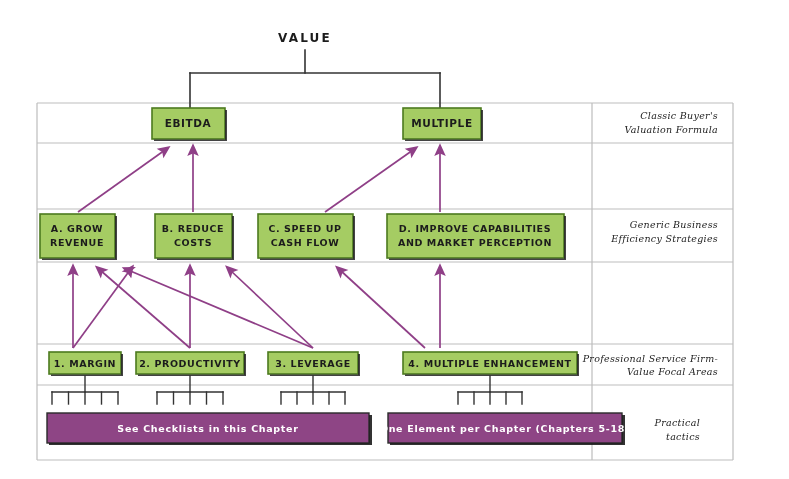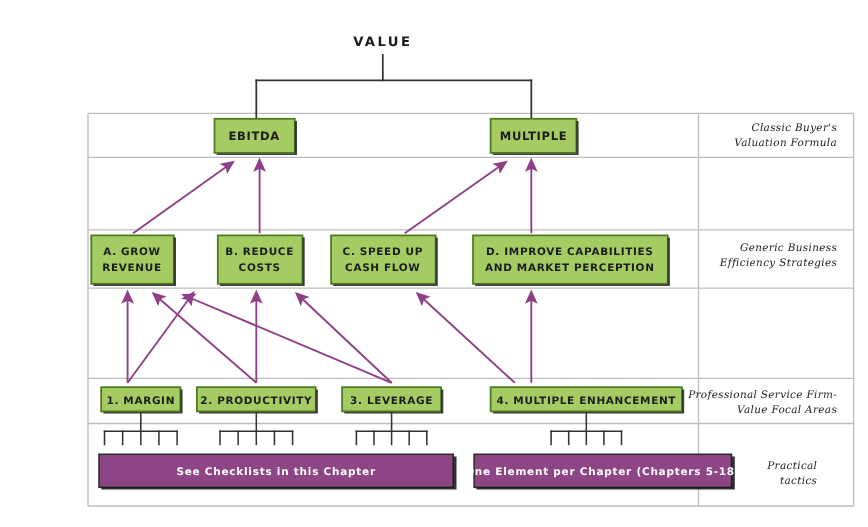--- a/index.html
+++ b/index.html
@@ -1,17 +1,17 @@
 <!DOCTYPE html>
 <html><head>
 <meta charset="utf-8">
 <style>
   html,body{margin:0;padding:0;background:#ffffff;}
   body{width:789px;height:479px;overflow:hidden;font-family:"DejaVu Sans",sans-serif;}
-  #stage{position:relative;width:683px;height:479px;background:#fff;margin-left:43px;}
+  #stage{position:relative;width:683px;height:479px;background:#fff;}
   svg{display:block;}
   .boxtext{font-family:"DejaVu Sans",sans-serif;font-weight:700;font-size:10.5px;fill:#1c1c1c;letter-spacing:.6px;}
   .boxtext-sm{font-size:9.5px;}
   .valuetext{font-family:"DejaVu Sans",sans-serif;font-weight:700;font-size:12px;fill:#1c1c1c;letter-spacing:2.2px;}
   .sidetext{font-family:"DejaVu Serif",serif;font-style:italic;font-size:9.5px;fill:#222;letter-spacing:.3px;}
   .bartext{font-family:"DejaVu Sans",sans-serif;font-weight:700;font-size:9.5px;fill:#ffffff;letter-spacing:.7px;}
 </style>
 </head>
 <body>
 

